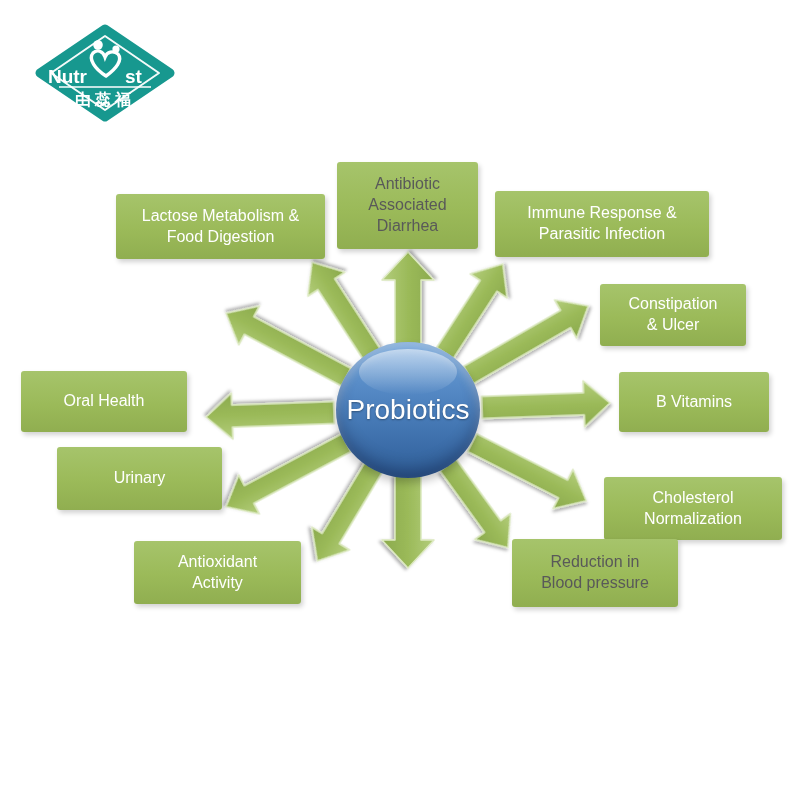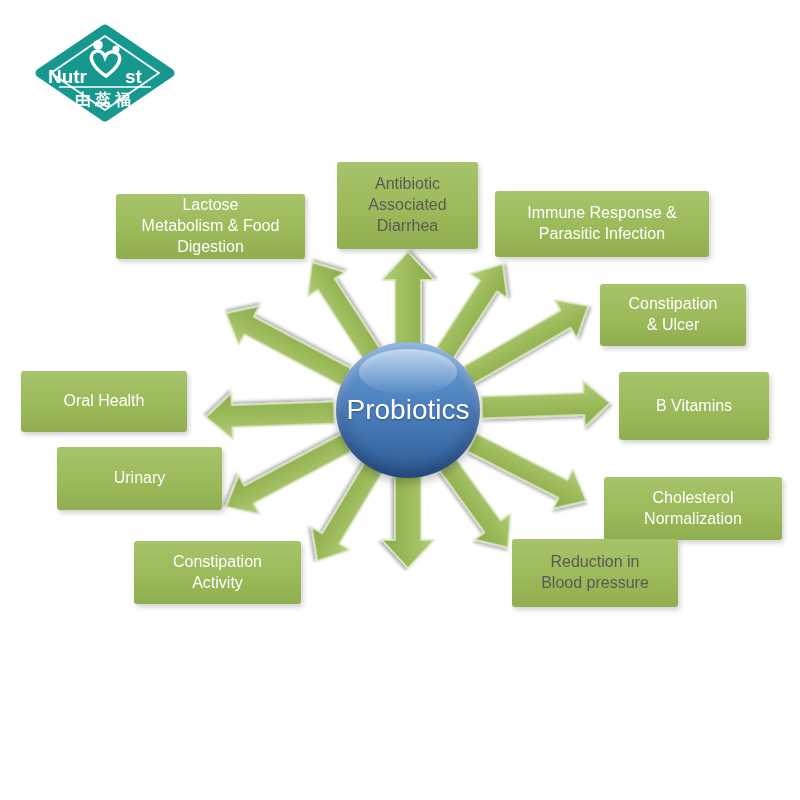--- a/index.html
+++ b/index.html
@@ -22,29 +22,29 @@
       var(--box-green-dark,#90AE50) 100%);
     border-radius:3px;
     box-shadow:2px 3px 5px rgba(0,0,0,.18);
     display:flex;align-items:center;justify-content:center;
     text-align:center;padding:4px 24px;
     font-size:16px;line-height:1.3;color:var(--text-light,#fff);
   }
   .b-0 {left:337px;top:162px;width:141px;height:87px;}
   .b-1 {left:495px;top:191px;width:214px;height:66px;}
   .b-2 {left:600px;top:284px;width:146px;height:62px;}
-  .b-3 {left:619px;top:372px;width:150px;height:68px;}
+  .b-3 {left:619px;top:372px;width:150px;height:60px;}
   .b-4 {left:604px;top:449px;width:178px;height:63px;margin-top:28px;}
   .b-5 {left:512px;top:539px;width:166px;height:68px;}
   .b-6 {left:329px;top:572px;width:166px;height:84px;}
   .b-7 {left:134px;top:541px;width:167px;height:63px;}
   .b-8 {left:57px; top:447px;width:165px;height:63px;}
   .b-9 {left:21px; top:371px;width:166px;height:61px;}
   .b-10{left:54px; top:284px;width:164px;height:64px;}
-  .b-11{left:116px;top:194px;width:189px;height:65px;}
+  .b-11{left:116px;top:194px;width:209px;height:65px;}
 
   
   .center-node{
     position:absolute;z-index:3;
     left:336px;top:342px;width:144px;height:136px;border-radius:50%;
     background:linear-gradient(180deg,
       var(--center-blue-top,#6FA3DB) 0%,
       var(--center-blue-mid,#4A7EBB) 50%,
       var(--center-blue-bottom,#2F5E98) 100%);
     box-shadow:inset 0 -8px 16px rgba(0,0,30,.30),
@@ -97,21 +97,21 @@
         <path d="M 66 -10 L 150 -10 L 150 -22 L 176 0 L 150 22 L 150 10 L 66 10 Z" transform="translate(408 410) rotate(-123)" fill="url(#arrowGrad)" filter="url(#ds)" class="arrow"></path>
       </g>
   </svg>
 
   <div class="box b-0" style="color: rgb(89, 89, 89);">Antibiotic Associated Diarrhea</div>
   <div class="box b-1" style="color: rgb(255, 255, 255);">Immune Response &amp; Parasitic Infection</div>
   <div class="box b-2" style="color: rgb(255, 255, 255);">Constipation &amp; Ulcer</div>
   <div class="box b-3" style="color: rgb(255, 255, 255);">B Vitamins</div>
   <div class="box b-4" style="color: rgb(255, 255, 255);">Cholesterol Normalization</div>
   <div class="box b-5" style="color: rgb(89, 89, 89);">Reduction in Blood pressure</div>
-  <div class="box b-7" style="color: rgb(255, 255, 255);">Constipation Activity</div>
+  <div class="box b-7" style="color: rgb(255, 255, 255);">Antioxidant Activity</div>
   <div class="box b-8" style="color: rgb(255, 255, 255);">Urinary</div>
   <div class="box b-9" style="color: rgb(255, 255, 255);">Oral Health</div>
   <div class="box b-11" style="color: rgb(255, 255, 255);">Lactose Metabolism &amp; Food Digestion</div>
 
   <div class="center-node">
     <div class="gloss"></div>
     <span class="center-label">Probiotics</span>
   </div>
 
   <svg class="logo" viewBox="0 0 140 100" xmlns="http://www.w3.org/2000/svg">

